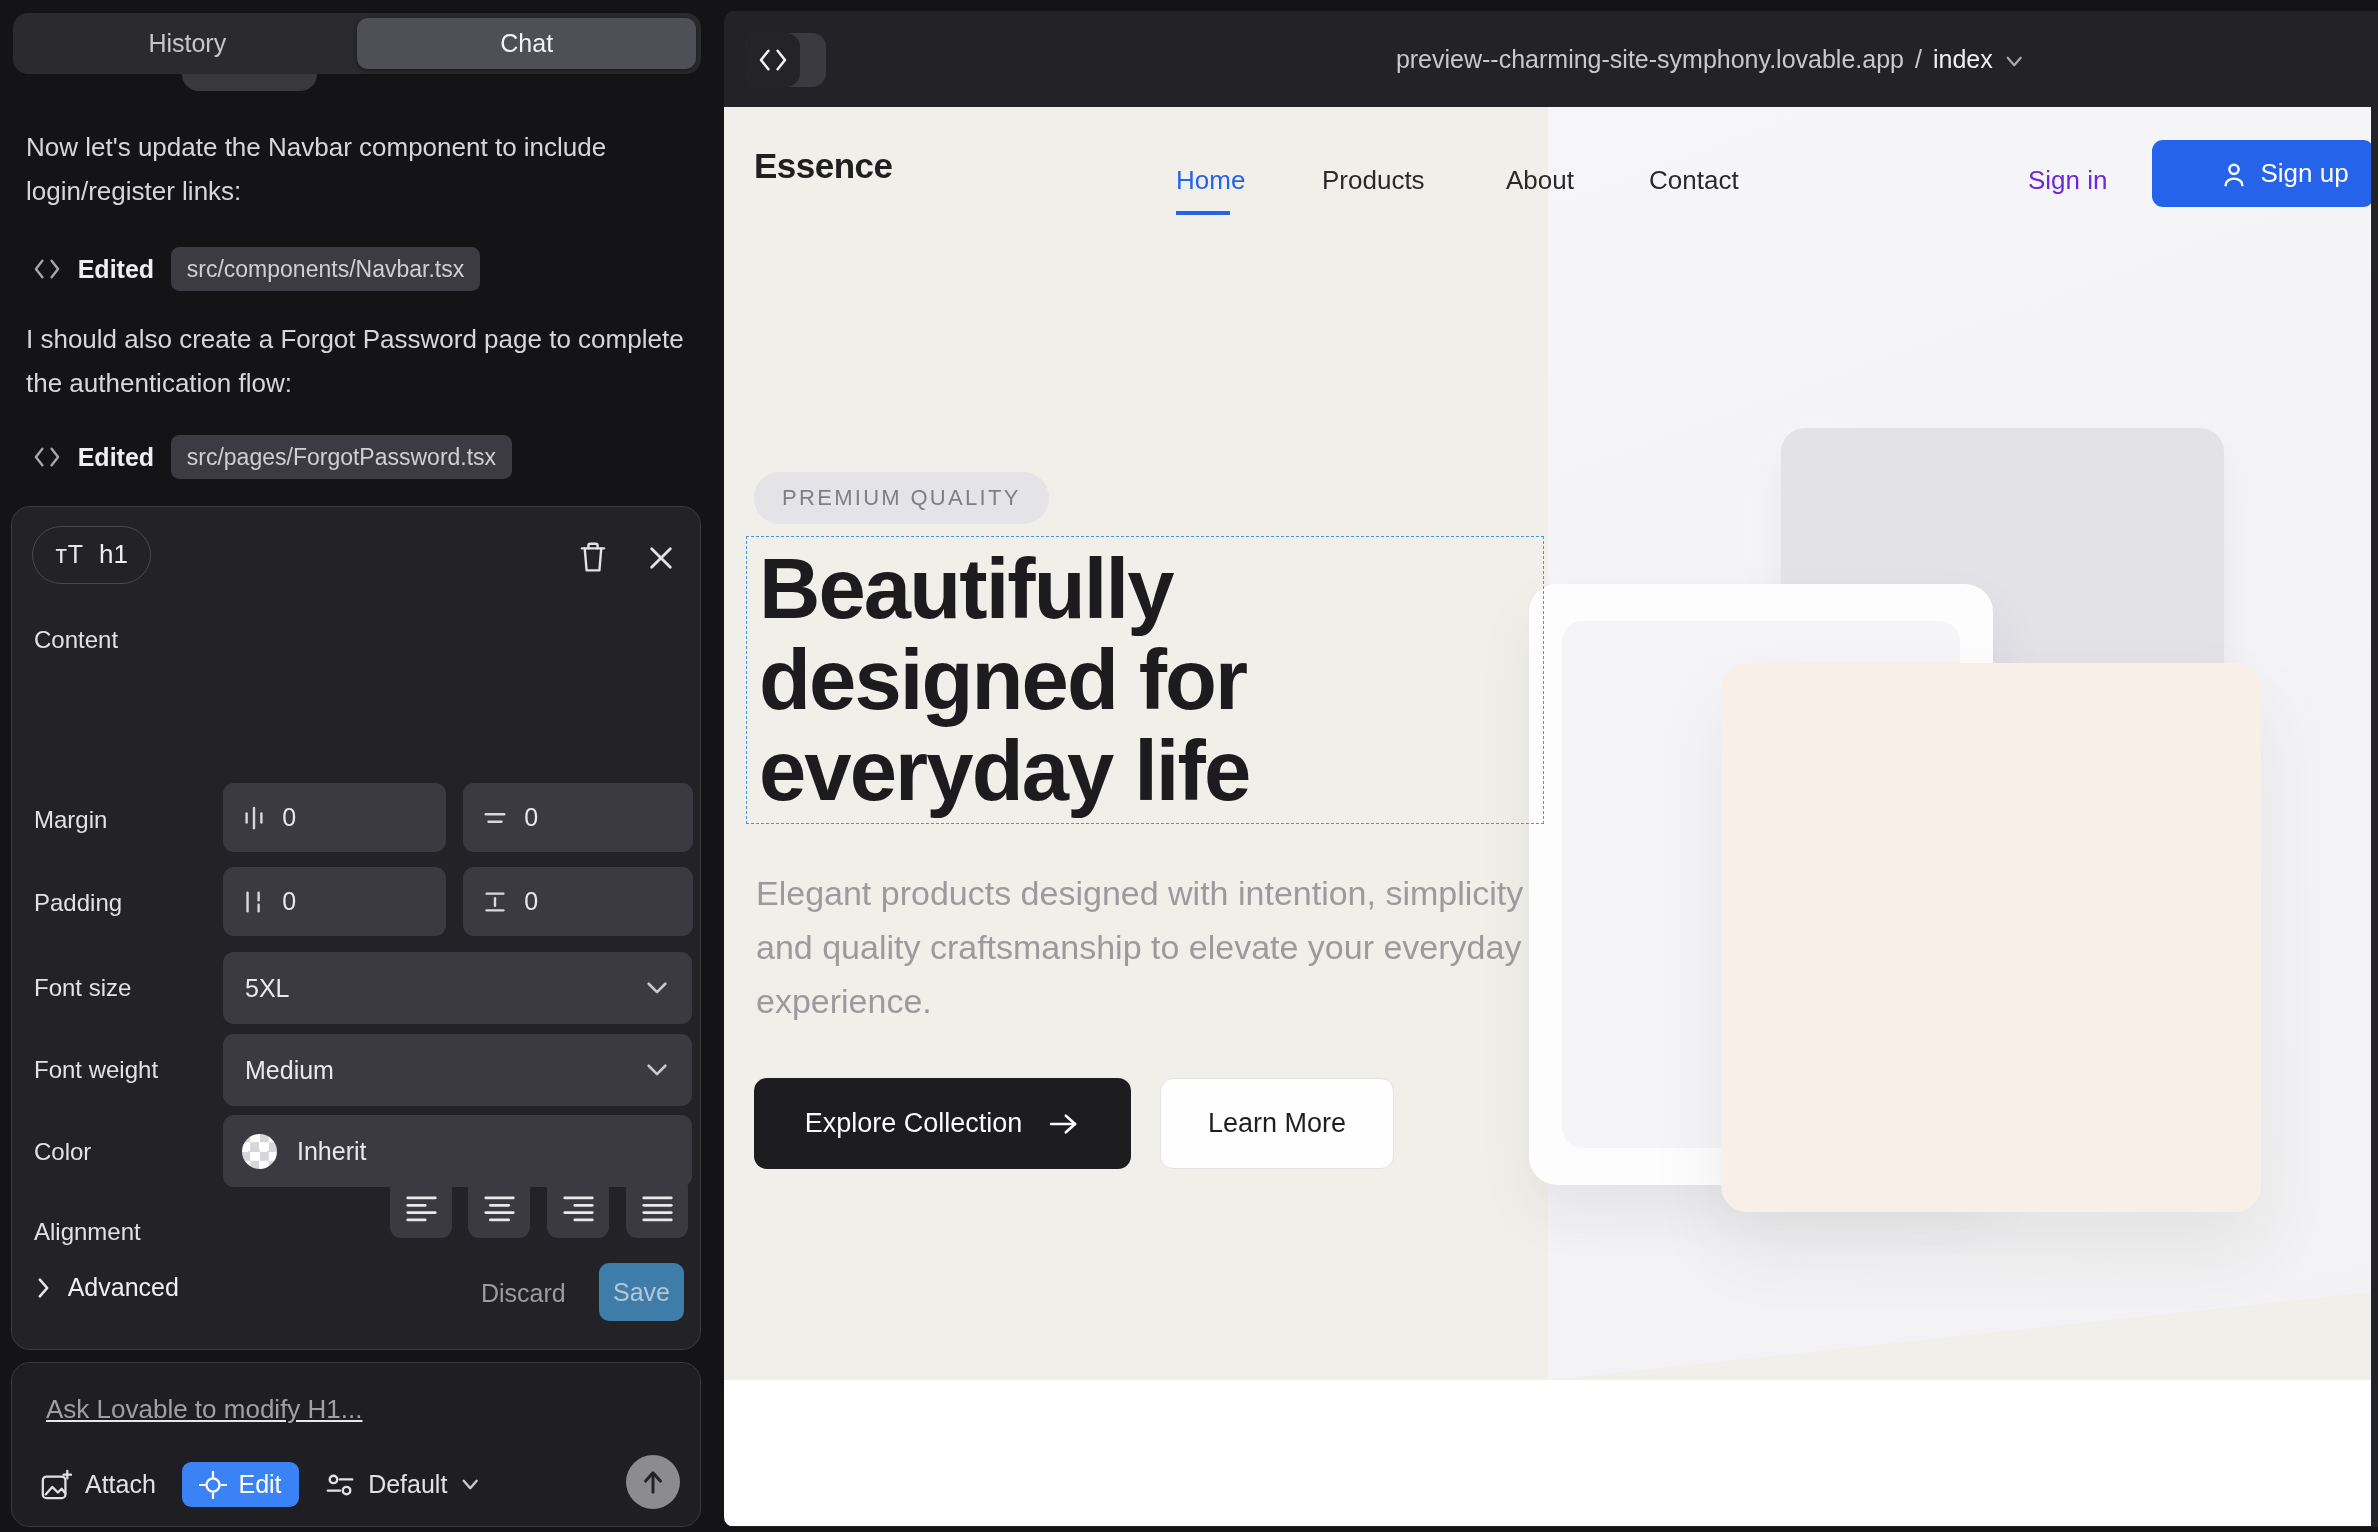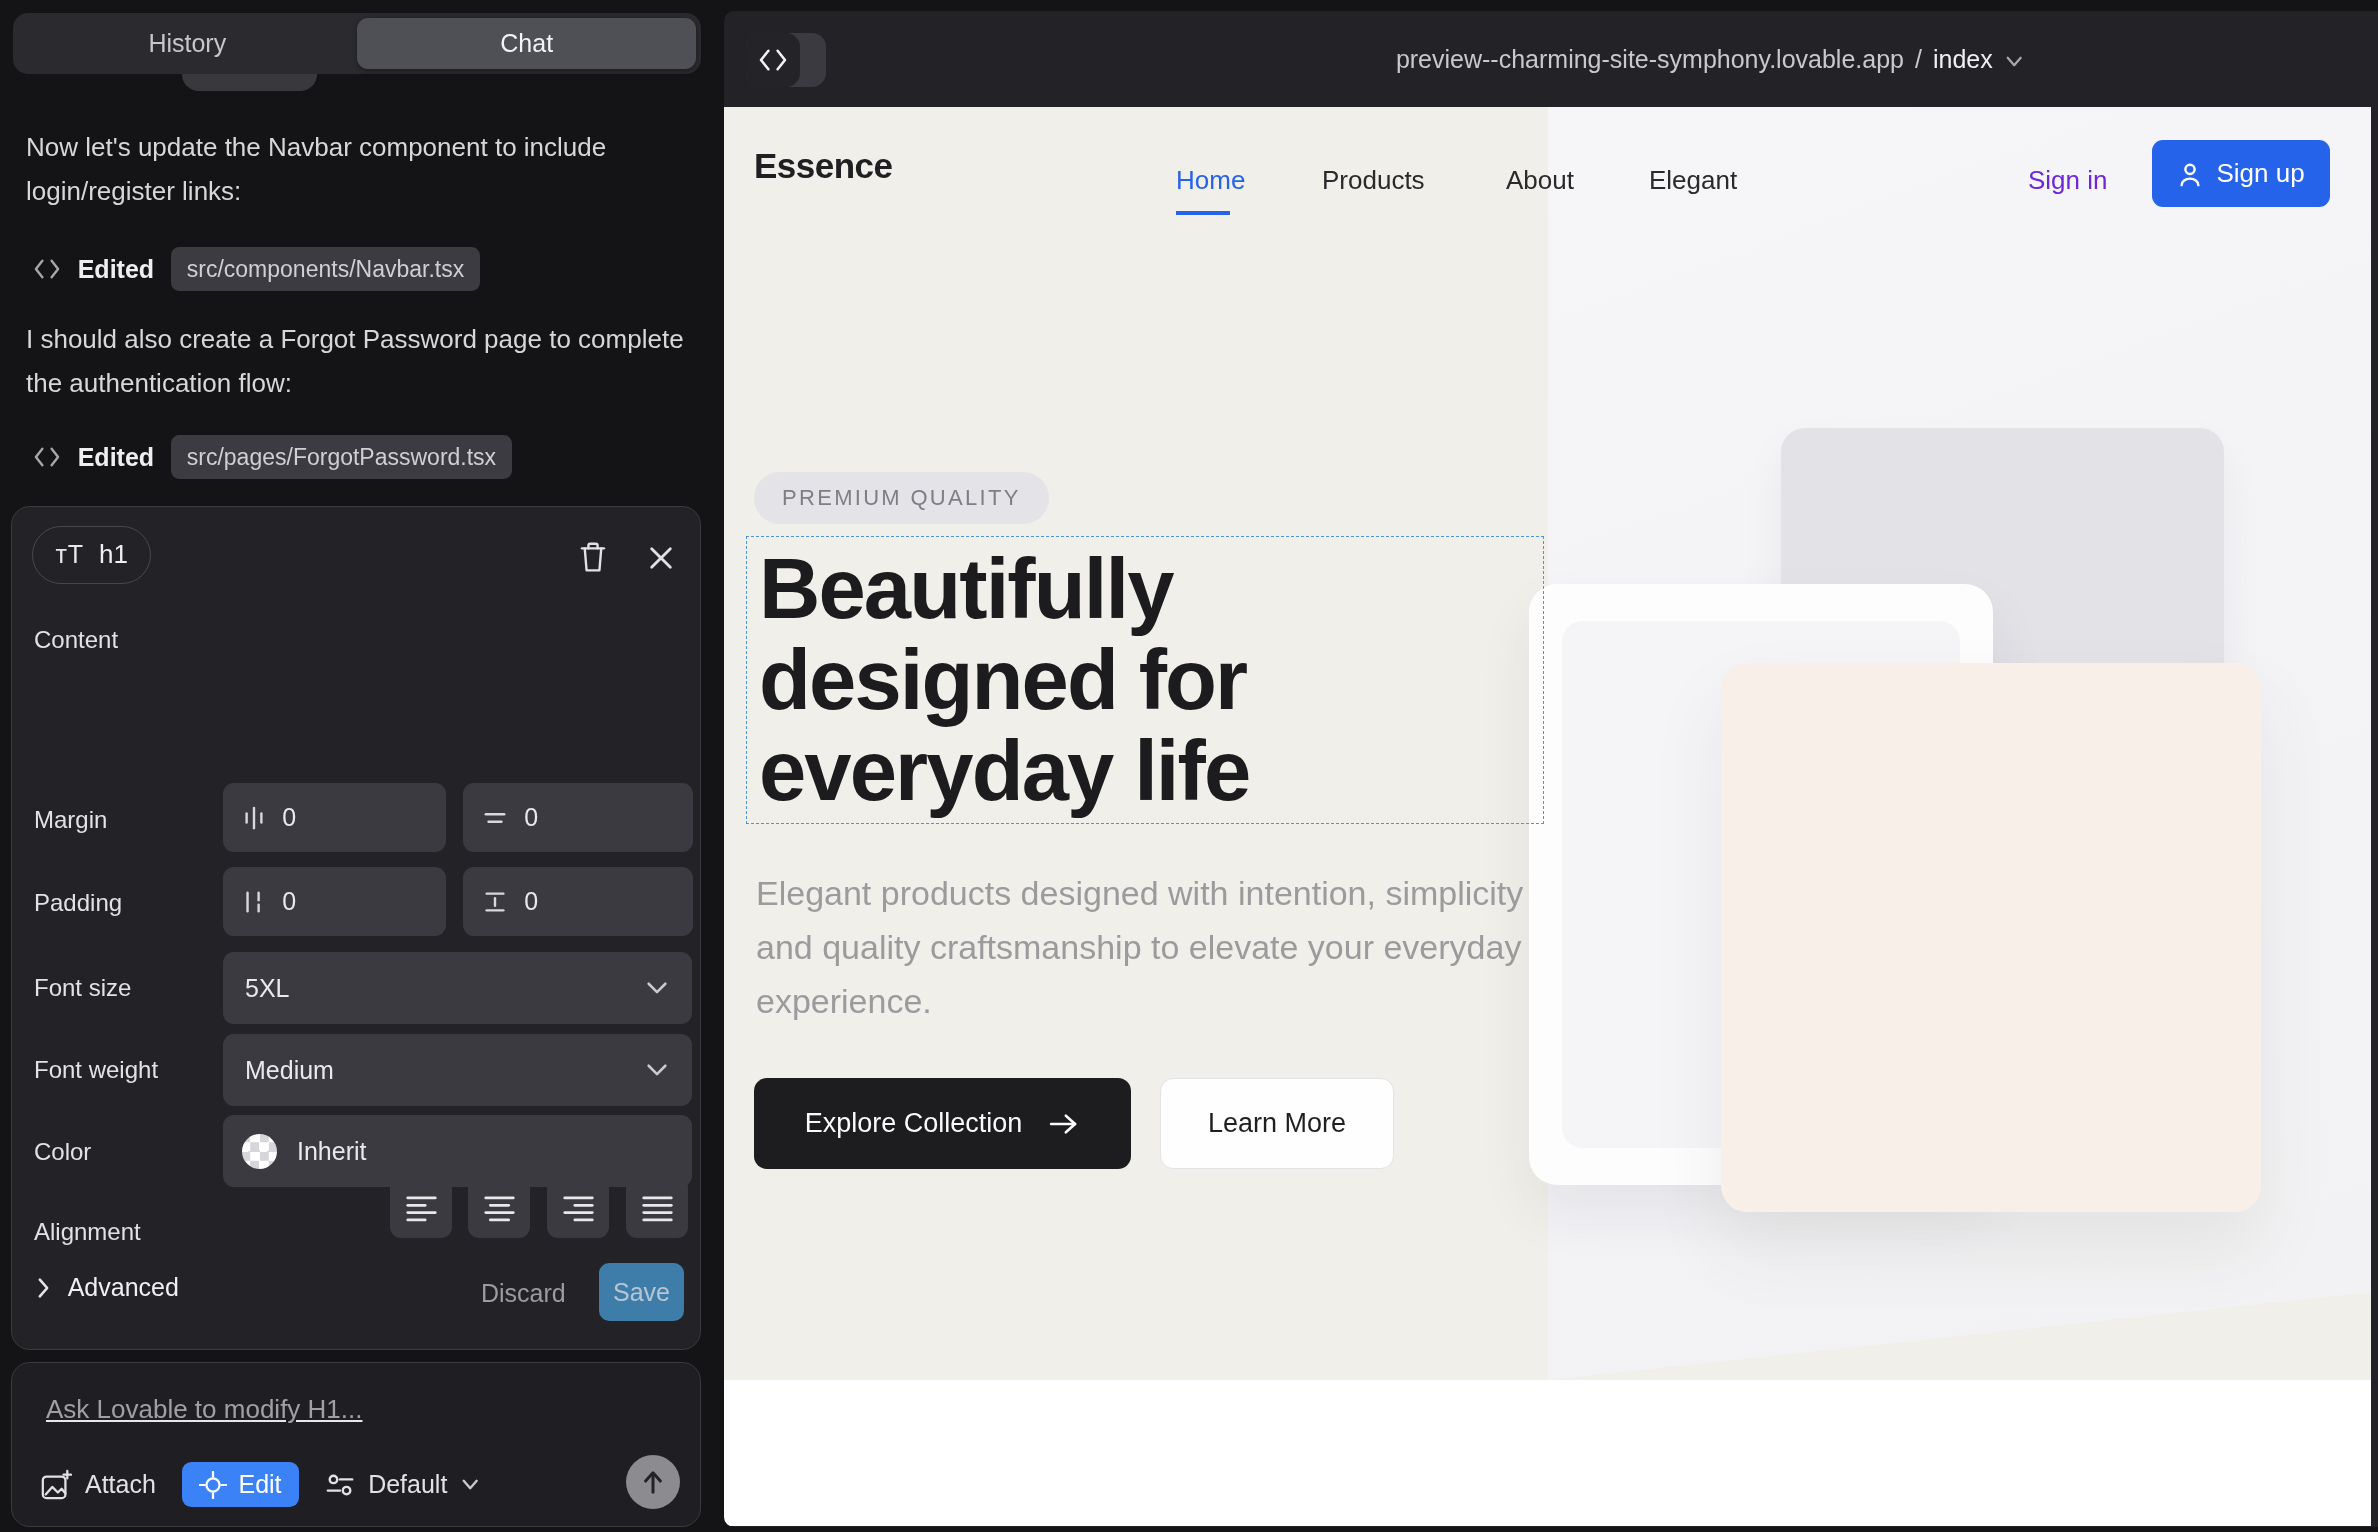--- a/index.html
+++ b/index.html
@@ -82,21 +82,21 @@
 
   .site-nav{position:absolute;left:0;top:0;width:1647px;height:130px;}
   .brand{position:absolute;left:30px;top:39px;font-size:35px;font-weight:700;color:#202022;letter-spacing:-0.5px;}
   .nav-link{position:absolute;top:58px;font-size:26px;color:#2A2A2C;}
   .nav-home{left:452px;color:#2563EB;}
   .home-underline{position:absolute;left:452px;top:104px;width:54px;height:3.7px;background:#2563EB;}
   .nav-products{left:598px;}
   .nav-about{left:782px;}
   .nav-contact{left:925px;}
   .sign-in{position:absolute;left:1304px;top:58px;font-size:26px;color:#6d28d9;}
-  .sign-up{position:absolute;left:1428px;top:33px;width:178px;height:67px;background:#2563EB;border-radius:11px;display:flex;align-items:center;justify-content:center;gap:13px;color:#FFFFFF;font-size:26px;}
+  .sign-up{position:absolute;left:1428px;top:33px;width:178px;height:67px;background:#2563EB;border-radius:11px;display:flex;align-items:center;justify-content:center;gap:13px;color:#FFFFFF;font-size:26px;padding-left:44px;}
 
   .quality-badge{position:absolute;left:30px;top:365px;height:52px;padding:0 28px;background:rgba(226,225,231,.85);border-radius:26px;display:flex;align-items:center;font-size:22px;letter-spacing:2.3px;color:#7E7E85;}
   .selection-box{position:absolute;left:22px;top:429px;width:798px;height:288px;border:1.9px dashed #4D94D8;box-sizing:border-box;}
   .hero-heading{position:absolute;left:35px;top:436px;font-size:85px;line-height:91px;font-weight:600;color:#1C1C1E;letter-spacing:-1.9px;}
   .hero-par{position:absolute;left:32px;top:759px;width:770px;font-size:34px;line-height:54px;color:#9B9B9D;}
   .cta-primary{position:absolute;left:30px;top:971px;width:377px;height:91px;background:#1D1D20;border-radius:13px;display:flex;align-items:center;justify-content:center;gap:26px;color:#FAFAFA;font-size:27px;}
   .cta-primary .arrow{font-size:30px;}
   .cta-secondary{position:absolute;left:436px;top:971px;width:234px;height:91px;background:#FEFEFE;border:1.9px solid #E3E3E3;border-radius:13px;box-sizing:border-box;display:flex;align-items:center;justify-content:center;color:#1F1F21;font-size:27px;}
 </style>
 </head>
@@ -401,21 +401,21 @@
         </div>
         <div class="card card-cream"></div>
         <div class="wedge"></div>
 
         <div class="site-nav">
           <div class="brand">Essence</div>
           <a class="nav-link nav-home">Home</a>
           <div class="home-underline"></div>
           <a class="nav-link nav-products">Products</a>
           <a class="nav-link nav-about">About</a>
-          <a class="nav-link nav-contact">Elegant</a>
+          <a class="nav-link nav-contact">Contact</a>
           <a class="sign-in">Sign in</a>
           <div class="sign-up">
             <span>
               <svg width="26" height="26" viewBox="0 0 28 28" fill="none" stroke="currentColor" stroke-width="2.6" stroke-linecap="round">
                   <circle cx="14" cy="9" r="5"></circle>
                   <path d="M5 26a9 7 0 0 1 18 0"></path>
                 </svg>
             </span>
             <span>Sign up</span>
           </div>

